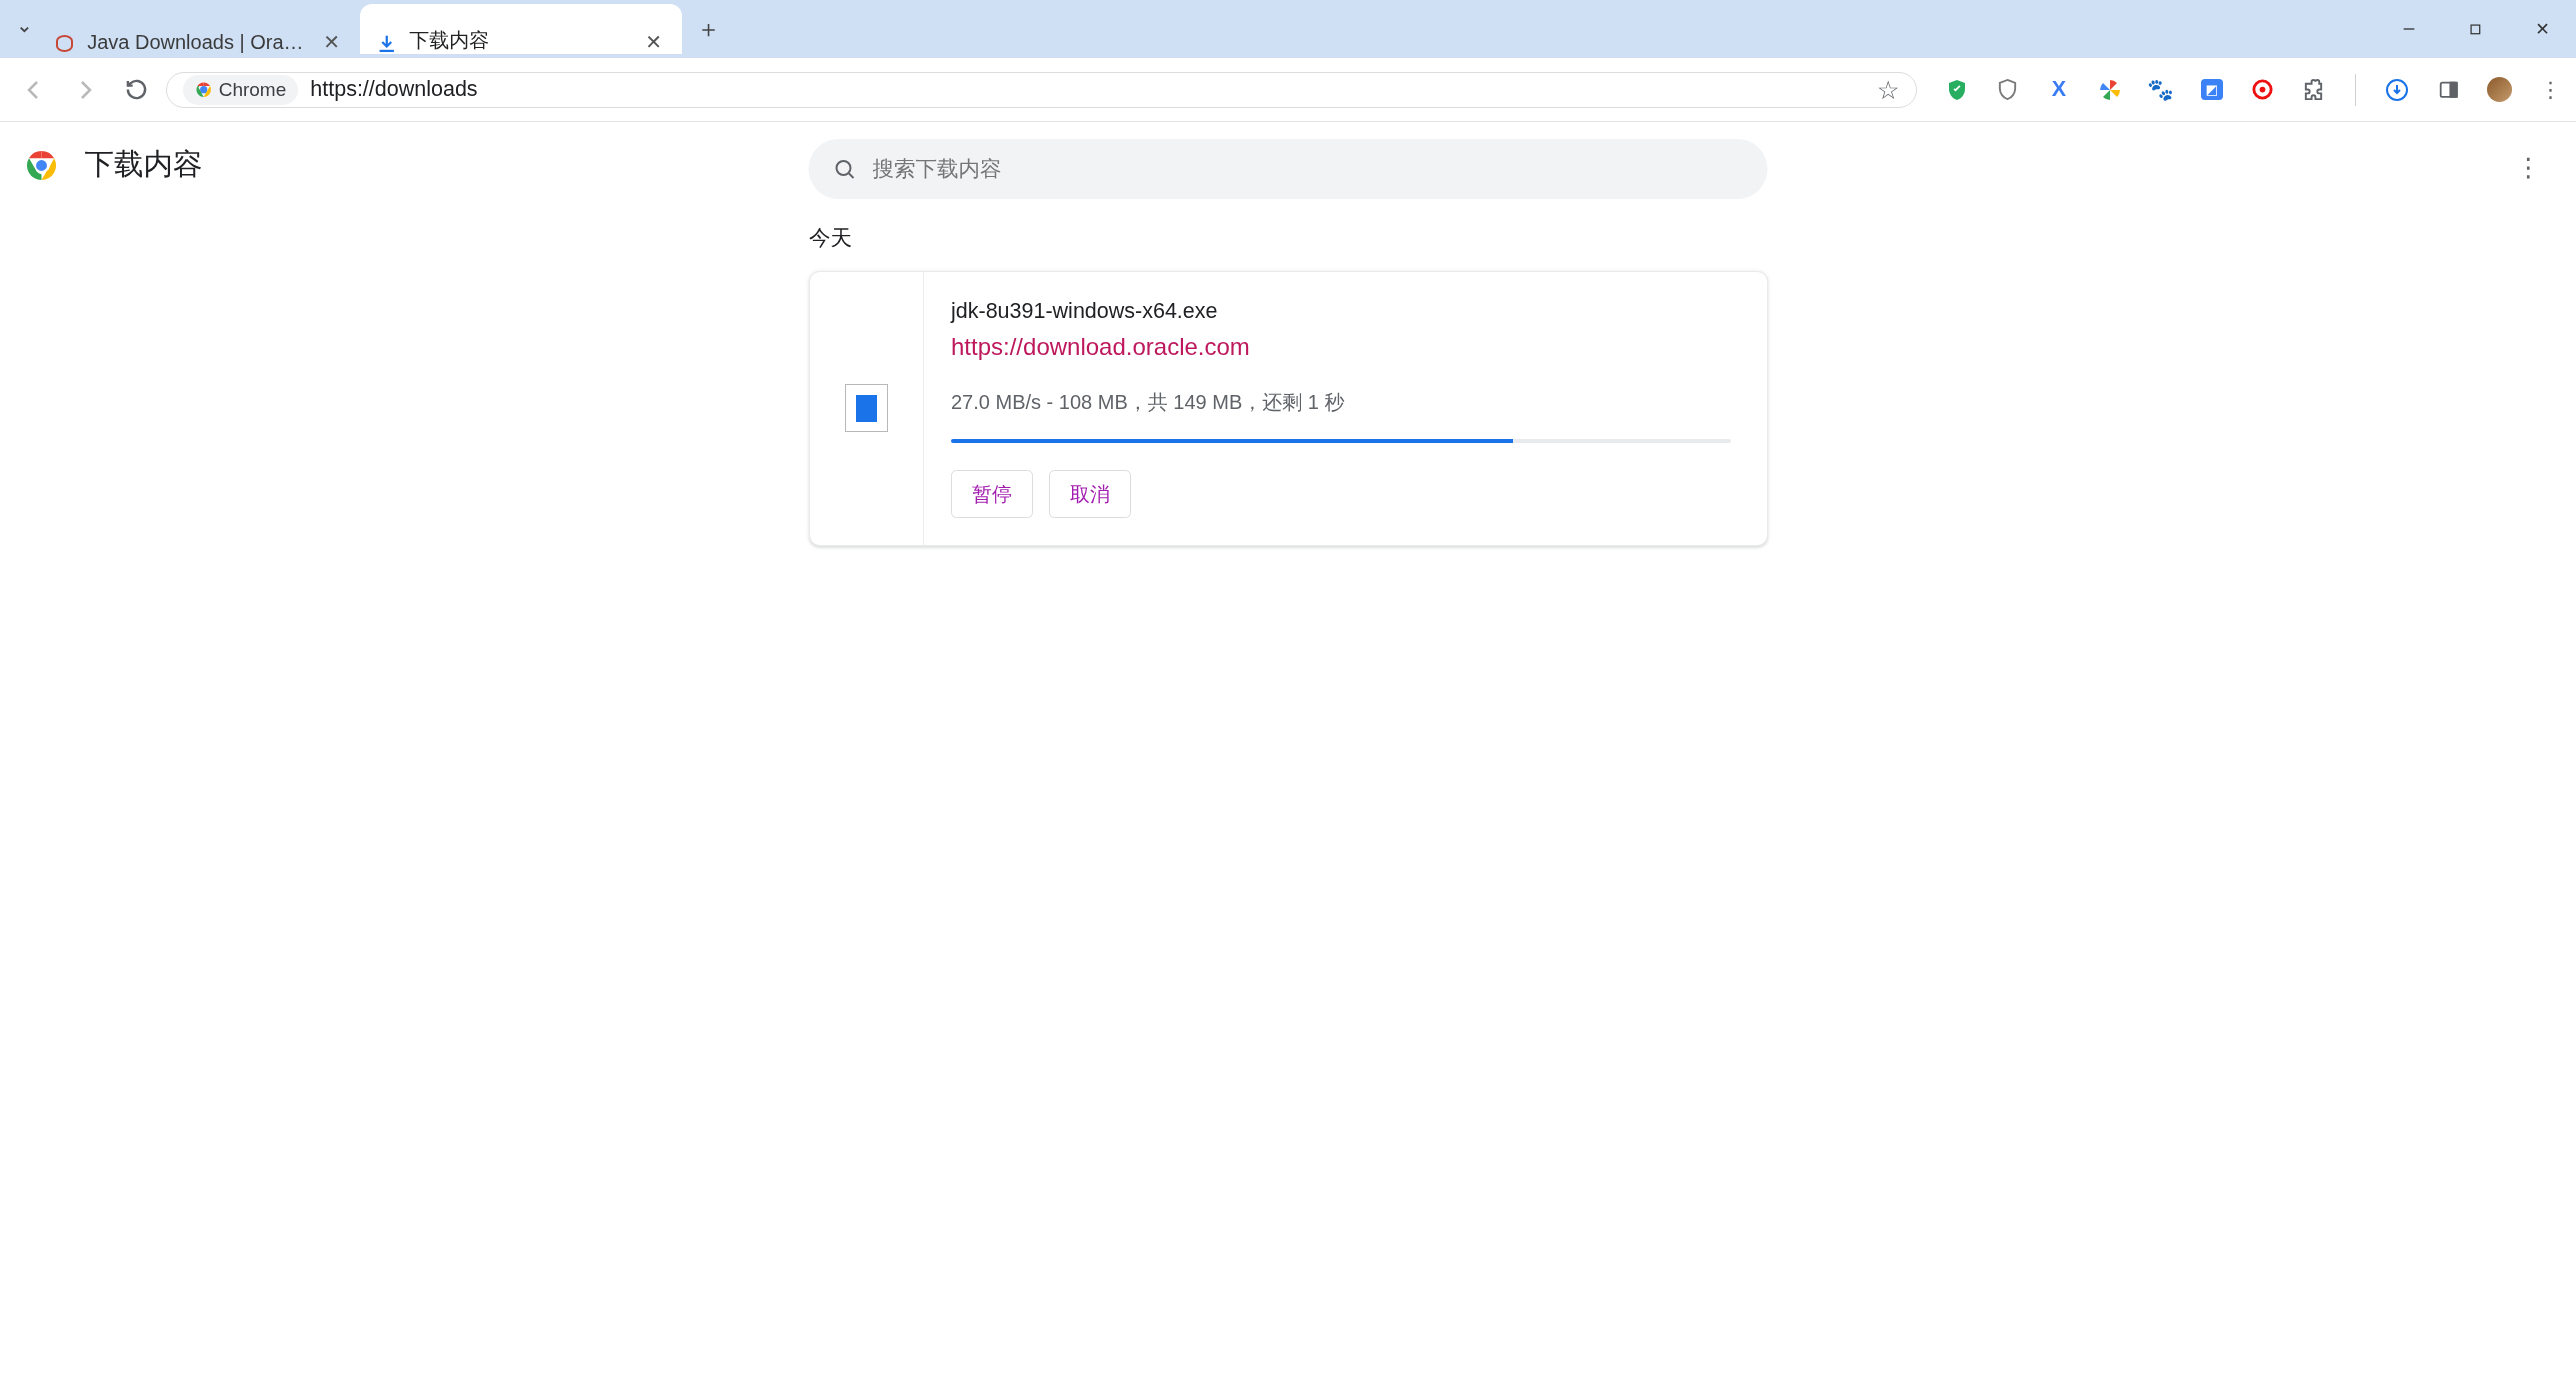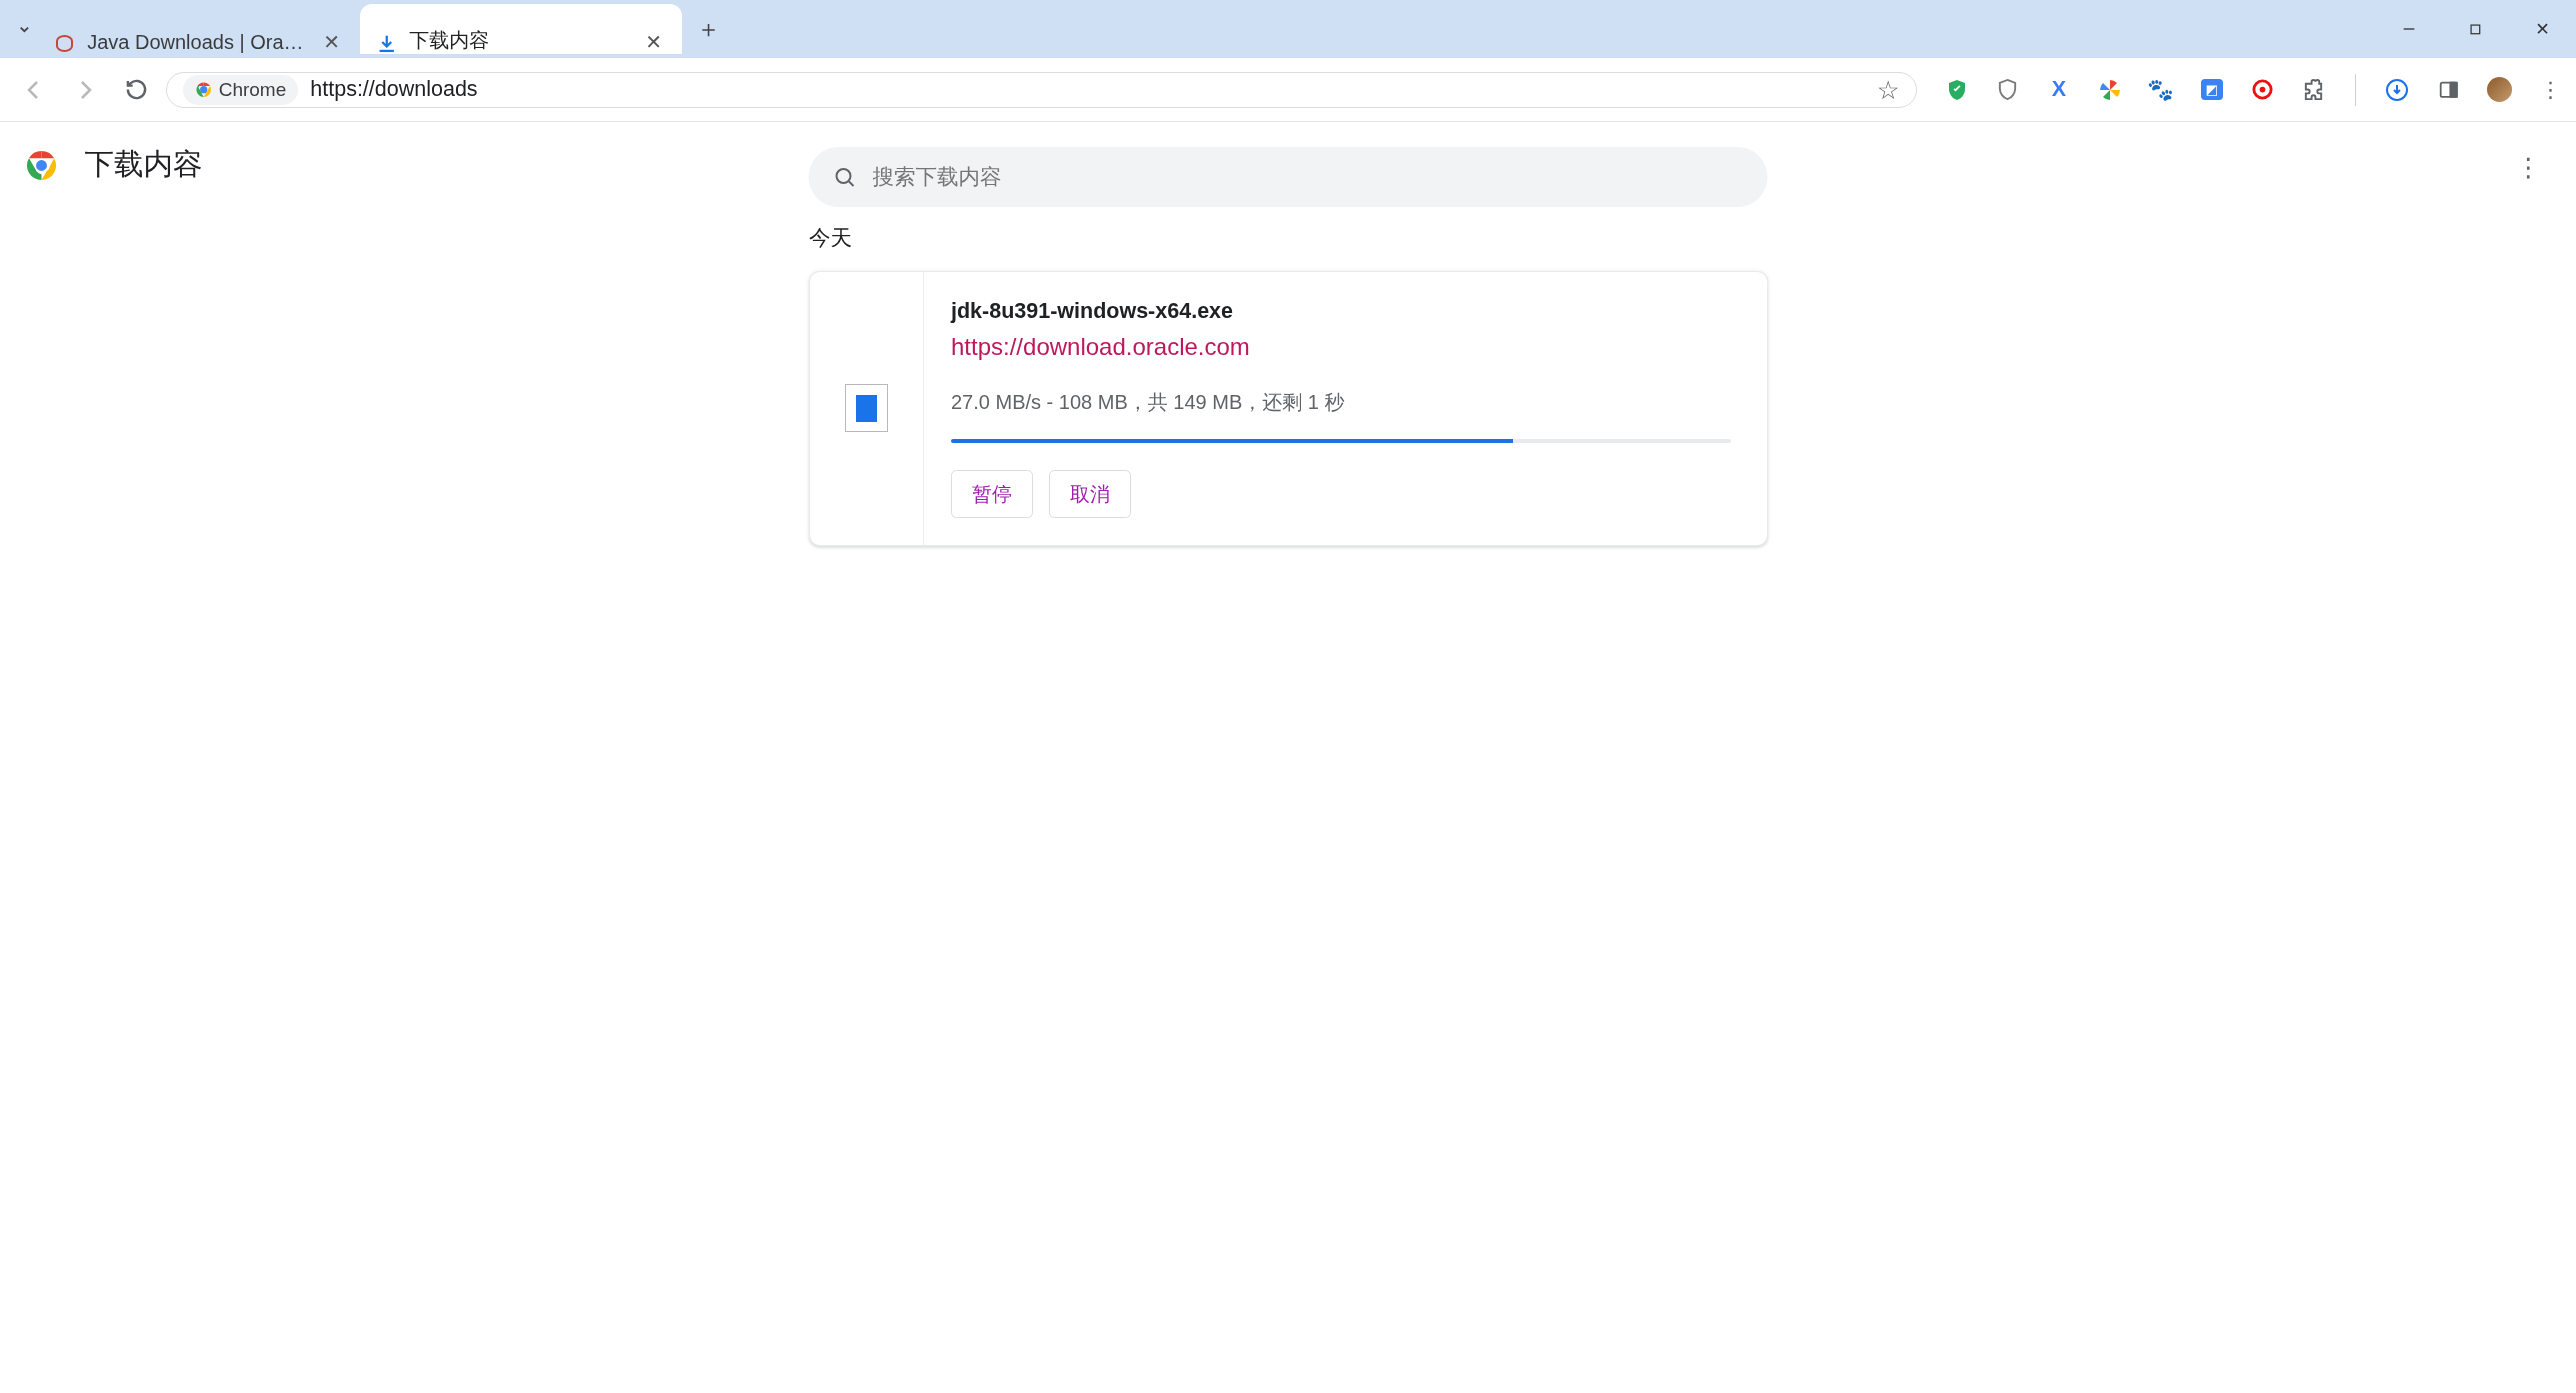--- a/index.html
+++ b/index.html
@@ -33,33 +33,33 @@
 .ext-icons { display: flex; align-items: center; gap: 24px; margin-left: 20px; }
 .ext-icons .ext { width: 27px; height: 27px; display: flex; align-items: center; justify-content: center; font-size: 21.5px; }
 .ext-divider { width: 0.7px; height: 32px; background: #d0d0d0; margin: 0 4px; }
 
 
 .page { position: relative; height: calc(1394px - 58px - 64px); }
 .page-header { height: 86px; display: flex; align-items: center; padding: 0 24px; }
 .chrome-logo { width: 35px; height: 35px; }
 .page-title { font-size: 29.5px; color: #202124; margin-left: 25.5px; font-weight: 400; }
 .search-wrap { position: absolute; left: 50%; top: 17.4px; transform: translateX(-50%); }
-.search-box { width: 959px; height: 60px; background: #f1f3f4; border-radius: 30px; display: flex; align-items: center; padding: 0 24px; gap: 16px; margin-top: 8px; }
+.search-box { width: 959px; height: 60px; background: #f1f3f4; border-radius: 30px; display: flex; align-items: center; padding: 0 24px; gap: 16px; }
 .search-box svg { width: 24px; height: 24px; color: #5f6368; }
 .search-box input { border: none; background: transparent; font-size: 21.5px; color: #5f6368; outline: none; flex: 1; }
 .page-menu { position: absolute; right: 35px; top: 29.5px; font-size: 25.5px; color: #5f6368; }
 
 .section-label { font-size: 21.5px; color: #202124; margin: 14.8px 0 19px 809px; }
 
 .card { width: 959px; margin-left: 809px; background: #fff; border: 0.7px solid #e8eaed; border-radius: 10.7px; box-shadow: 0 1.3px 2.7px rgba(60,64,67,.12), 0 0.7px 4px rgba(60,64,67,.08); display: flex; }
 .thumb-col { width: 114px; border-right: 0.7px solid #ececec; display: flex; align-items: center; justify-content: center; }
 .thumb { width: 43px; height: 48px; border: 1.3px solid #b8b8b8; display: flex; align-items: center; justify-content: center; }
 .thumb-inner { width: 21.5px; height: 27px; background: #1a73e8; }
 .info-col { flex: 1; padding: 27px 36px 27px 27px; }
-.fname { font-size: 21.5px; font-weight: 700; color: #202124; }
+.fname { font-size: 21.5px; font-weight: 400; color: #202124; }
 .furl { font-size: 24px; color: #be185d; margin-top: 9.4px; }
 .fstatus { font-size: 20px; color: #5f6368; margin-top: 28px; }
 .progress { width: 100%; height: 4px; background: #e8eaed; margin-top: 23px; border-radius: 2px; overflow: hidden; }
 .progress-fill { height: 100%; background: #1a73e8; }
 .actions { display: flex; gap: 16px; margin-top: 27px; }
 .btn { border: 0.7px solid #dadce0; background: #fff; color: #a21caf; font-size: 20px; padding: 9.4px 20px; border-radius: 5.4px; cursor: pointer; }
 </style>
 </head>
 <body>
 

